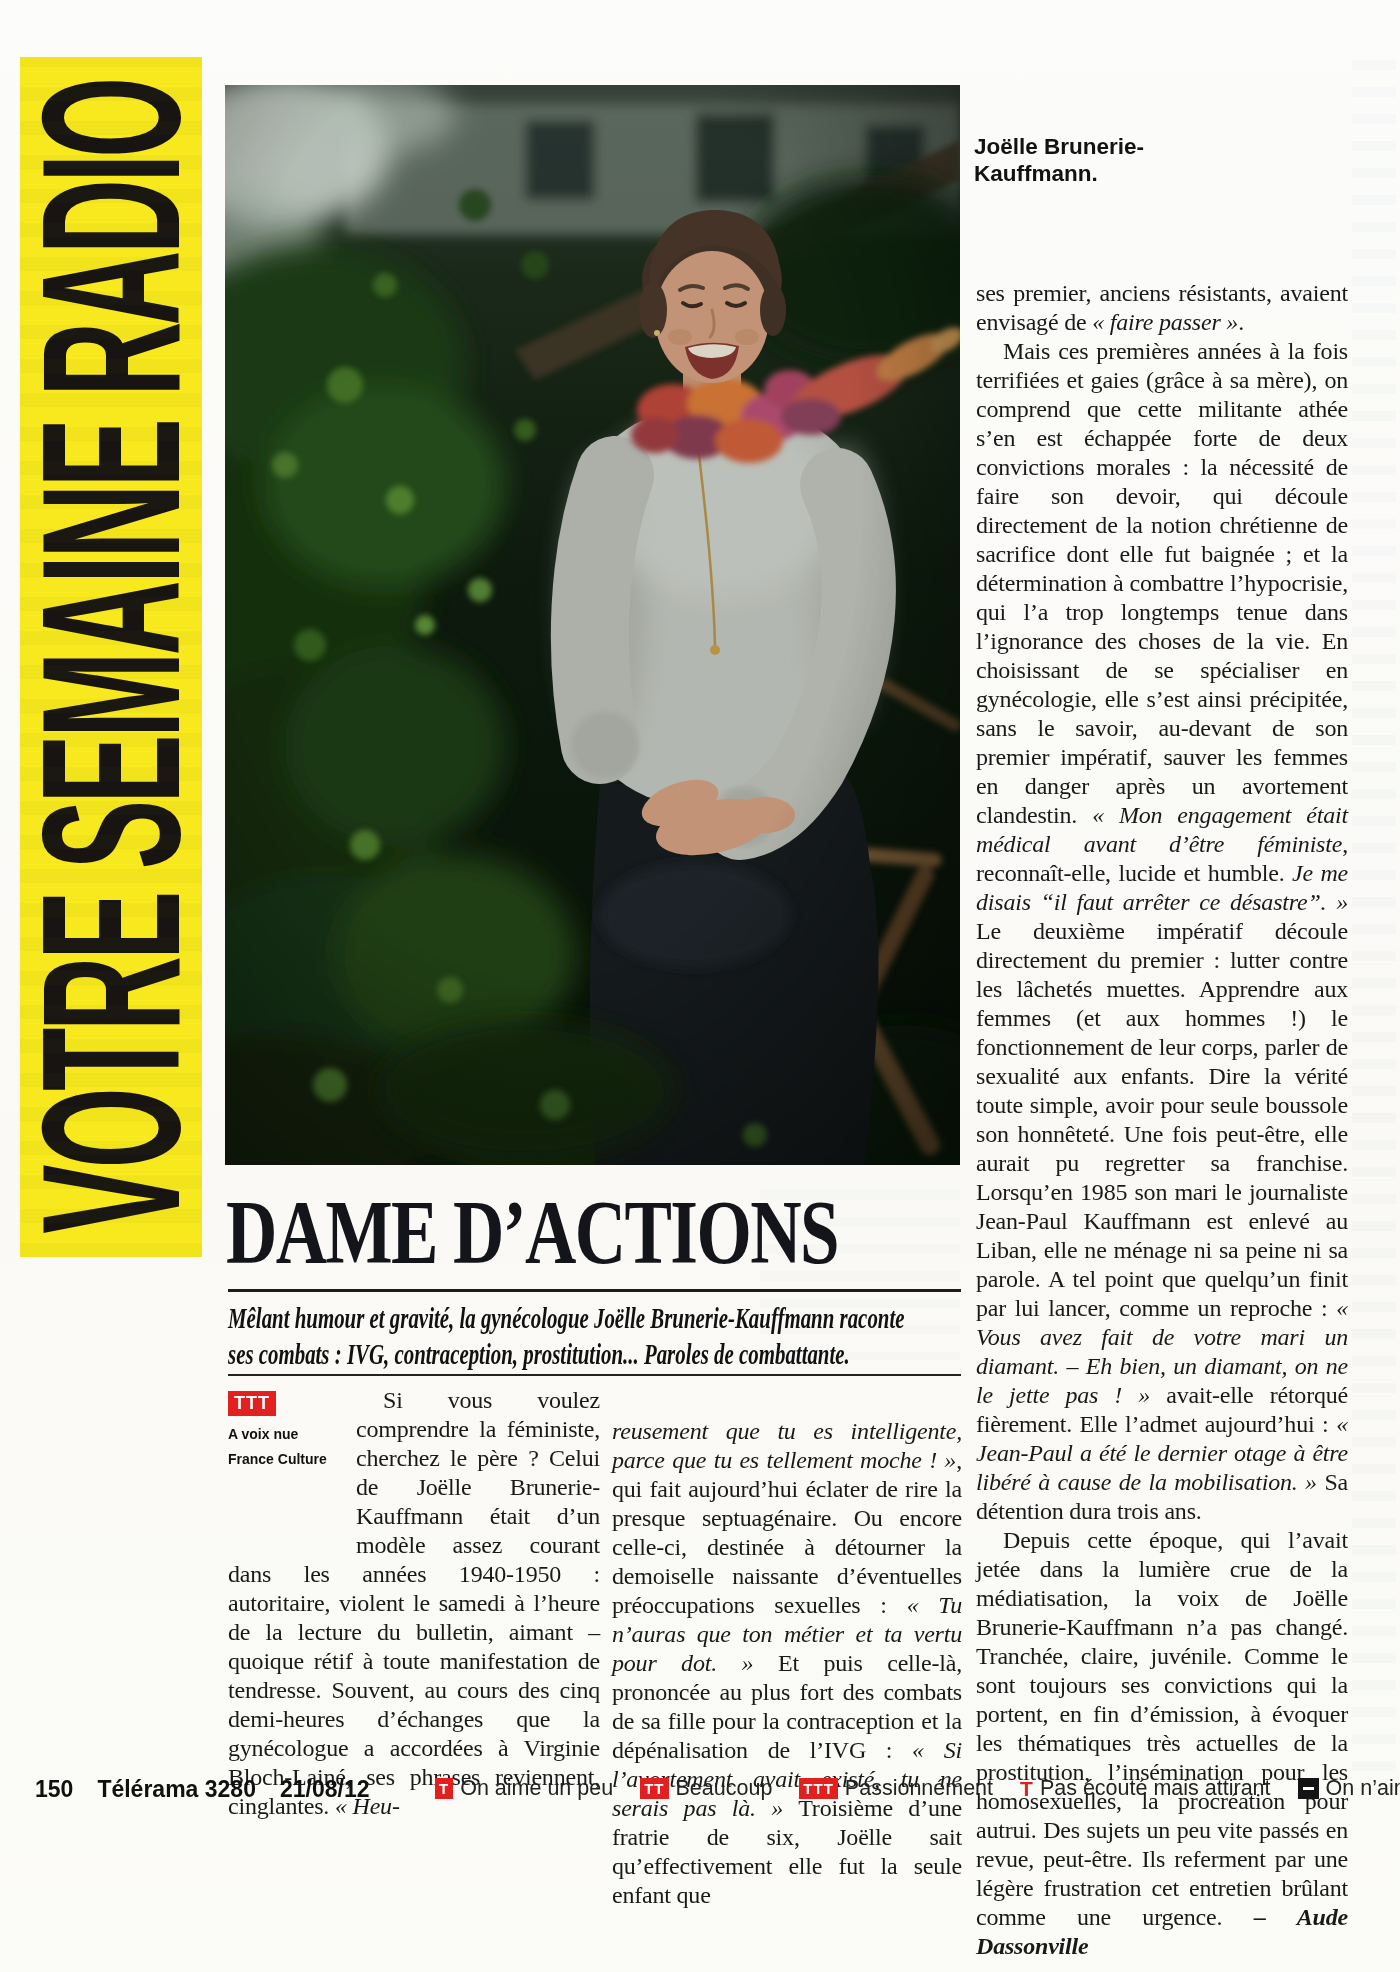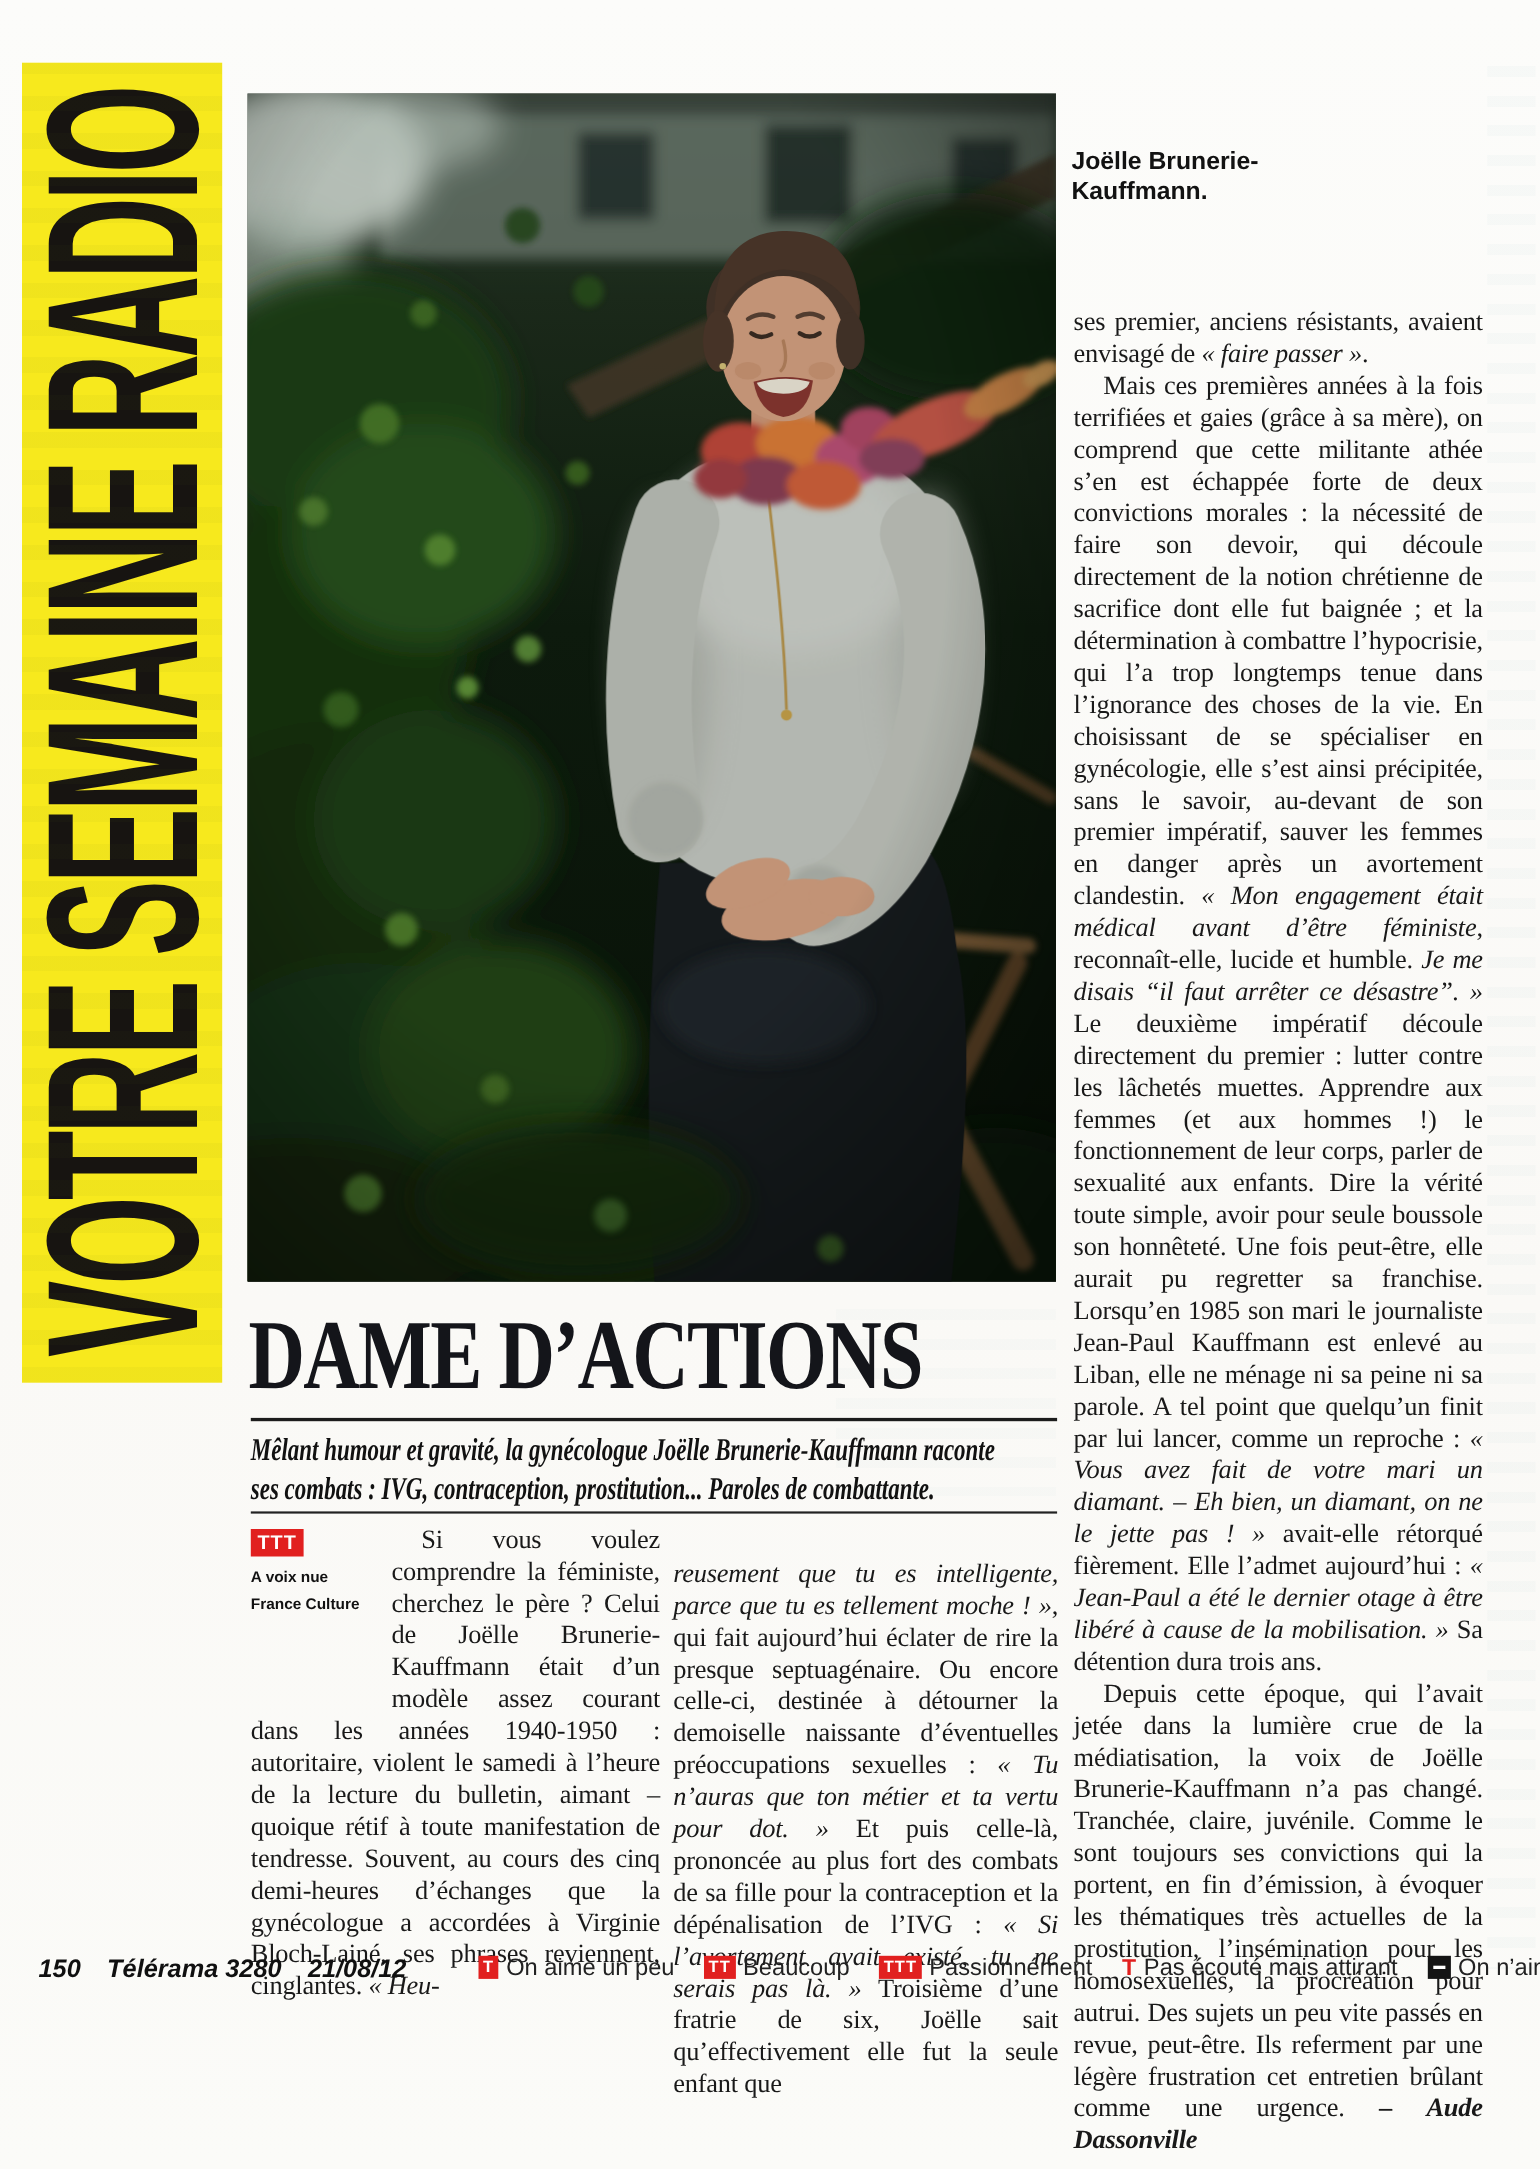--- a/index.html
+++ b/index.html
@@ -46,21 +46,21 @@
   .lede{position:absolute;left:228px;top:1300px;width:1010px;margin:0;font-family:"Liberation Serif",serif;font-weight:bold;font-style:italic;font-size:29px;line-height:36px;color:#111;transform:scaleX(.72);transform-origin:left top;}
 
   
   .progbox{float:left;width:128px;height:170px;font-family:"Liberation Sans",sans-serif;text-align:left;letter-spacing:0;}
   .badge{display:inline-block;background:#e1201f;color:#fff;font-weight:bold;font-size:18px;line-height:18px;padding:3px 6px 4px 6px;margin:2px 0 6px 0;letter-spacing:1px;}
   .prog-name,.prog-station{font-weight:bold;font-size:14px;line-height:25px;color:#111;}
   .prog-sched{font-weight:bold;font-size:21px;line-height:26px;color:#111;}
 
   
   .footer{position:absolute;left:0;top:1776px;width:1400px;height:30px;font-size:21.5px;color:#1d1d1d;}
-  .f-left{position:absolute;left:35px;top:0;display:flex;gap:24px;align-items:baseline;font-weight:bold;font-size:23px;color:#101010;font-style:italic;}
+  .f-left{position:absolute;left:35px;top:0;display:flex;gap:24px;align-items:baseline;font-weight:bold;font-size:23px;color:#101010;}
   .legend{position:absolute;left:435px;top:0;display:flex;gap:27px;align-items:center;}
   .lg-item{display:flex;gap:7px;align-items:center;white-space:nowrap;}
   .lg-ic{font-weight:bold;display:inline-flex;align-items:center;justify-content:center;}
   .s-box-red{background:#e1201f;color:#fff;font-size:15px;line-height:15px;padding:3px 4px;letter-spacing:1px;}
   .s-plain-red{color:#e1201f;font-size:21px;}
   .s-box-black{background:#141414;width:21px;height:21px;}
   .s-box-black .bar{width:11px;height:3px;background:#fff;display:block;}
   .lg-label{color:#222;}
 </style>
 </head>

